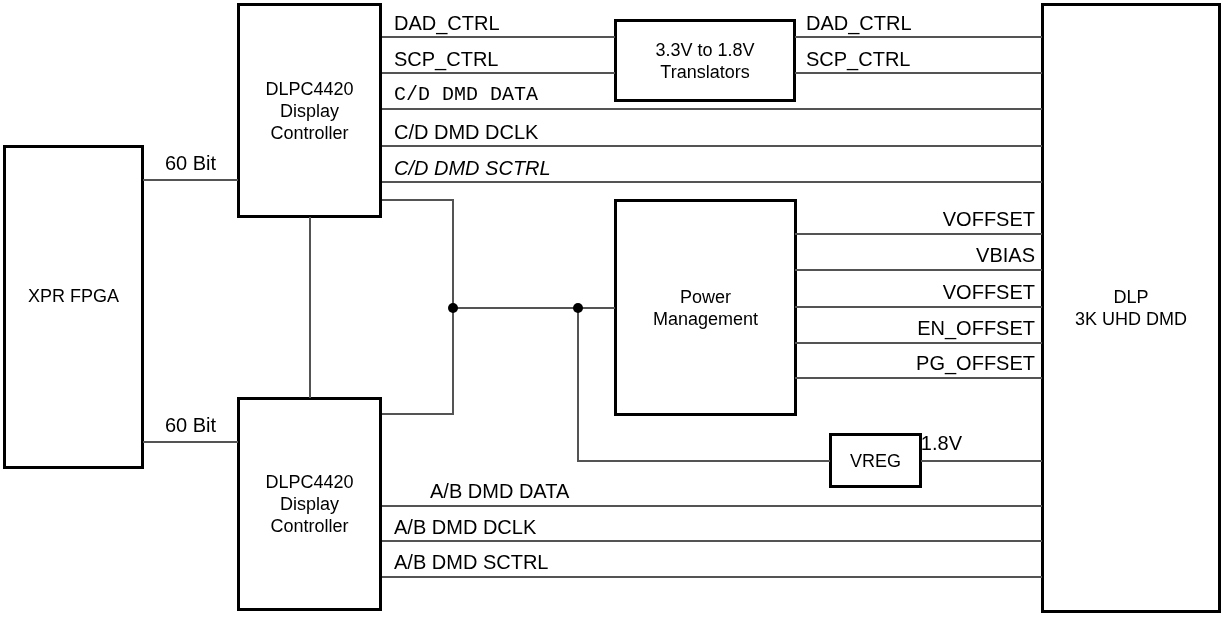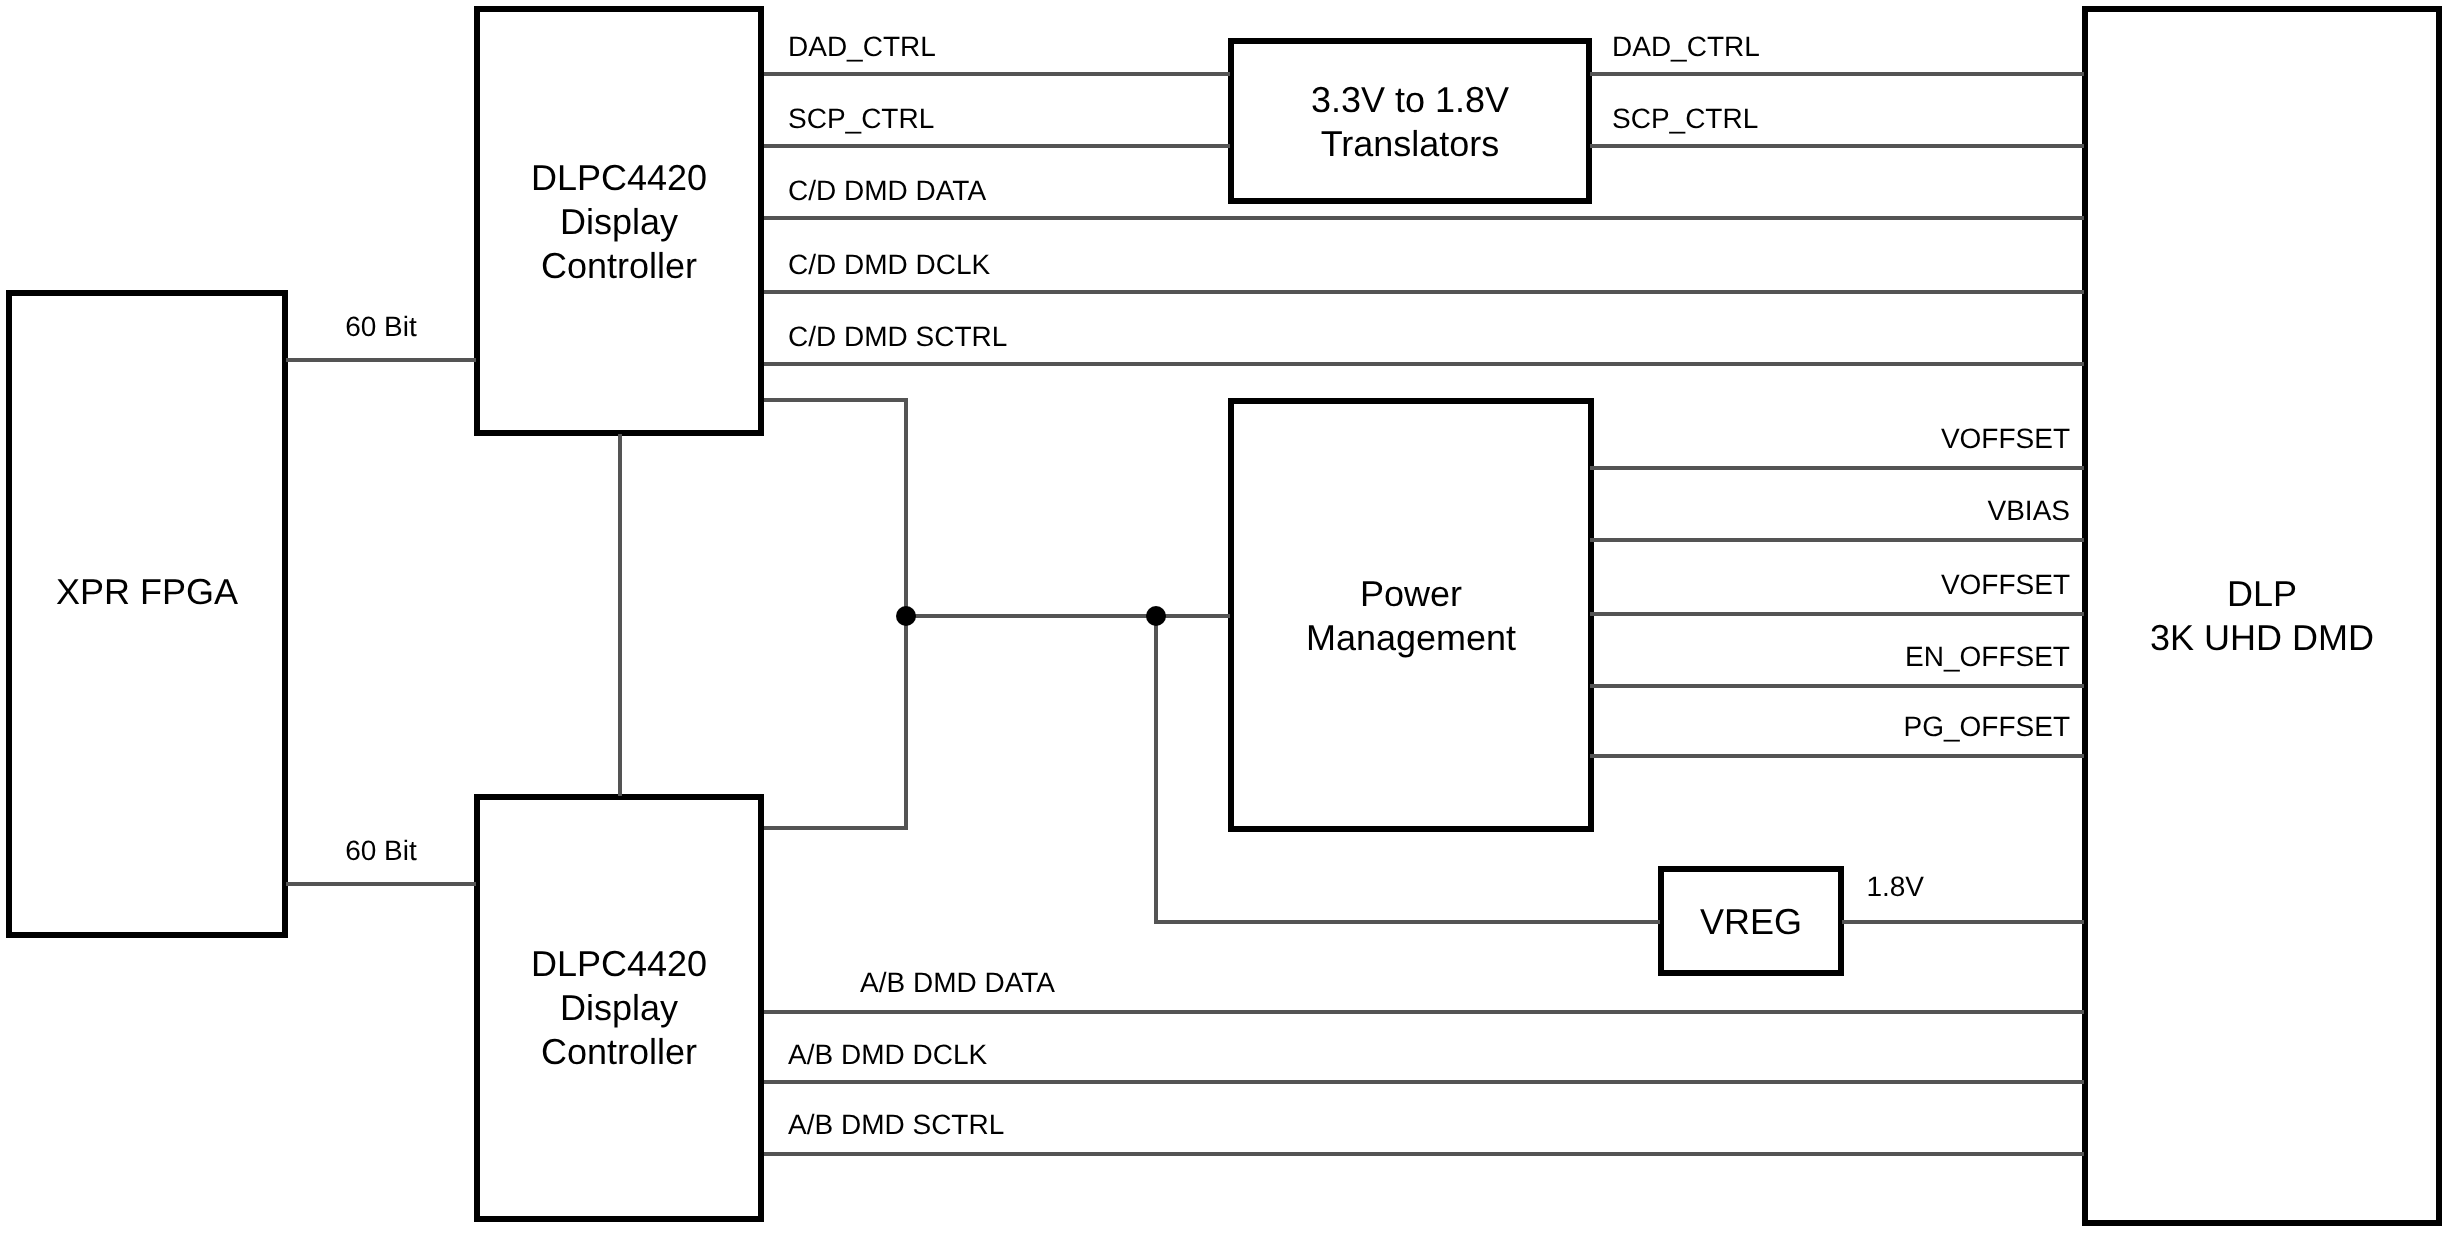--- a/index.html
+++ b/index.html
@@ -33,21 +33,21 @@
     white-space:nowrap;
   }
   .wire-h{position:absolute;height:2px;background:var(--wire);}
   .wire-v{position:absolute;width:2px;background:var(--wire);}
   .dot{
     position:absolute;width:10px;height:10px;border-radius:50%;
     background:var(--junction-dot);
   }
   .lbl{
     position:absolute;
-    font-size:14px;line-height:20px;
+    font-size:20px;line-height:20px;
     white-space:nowrap;
   }
   .lbl-right{text-align:right;}
   .lbl-center{text-align:center;}
 </style>
 </head>
 <body>
 
 <div id="canvas">
 
@@ -117,23 +117,23 @@
 
   <div class="wire-h" style="left:382px;top:505px;width:660px;"></div>
   <div class="wire-h" style="left:382px;top:540px;width:660px;"></div>
   <div class="wire-h" style="left:382px;top:576px;width:660px;"></div>
 
   <div class="lbl lbl-center" style="left:143px;top:153px;width:95px;">60 Bit</div>
   <div class="lbl lbl-center" style="left:143px;top:415px;width:95px;">60 Bit</div>
 
   <div class="lbl" style="left:394px;top:13px;">DAD_CTRL</div>
   <div class="lbl" style="left:394px;top:49px;">SCP_CTRL</div>
-  <div class="lbl" style="left:394px;top:85px;">C/D DMD DATA</div>
+  <div class="lbl" style="left:394px;top:85px;font-family:Liberation Mono, monospace;">C/D DMD DATA</div>
   <div class="lbl" style="left:394px;top:122px;">C/D DMD DCLK</div>
-  <div class="lbl" style="left:394px;top:158px;">C/D DMD SCTRL</div>
+  <div class="lbl" style="left:394px;top:158px;font-style:italic;">C/D DMD SCTRL</div>
 
   <div class="lbl" style="left:806px;top:13px;">DAD_CTRL</div>
   <div class="lbl" style="left:806px;top:49px;">SCP_CTRL</div>
 
   <div class="lbl lbl-right" style="left:795px;top:209px;width:240px;">VOFFSET</div>
   <div class="lbl lbl-right" style="left:795px;top:245px;width:240px;">VBIAS</div>
   <div class="lbl lbl-right" style="left:795px;top:282px;width:240px;">VOFFSET</div>
   <div class="lbl lbl-right" style="left:795px;top:318px;width:240px;">EN_OFFSET</div>
   <div class="lbl lbl-right" style="left:795px;top:353px;width:240px;">PG_OFFSET</div>
 

